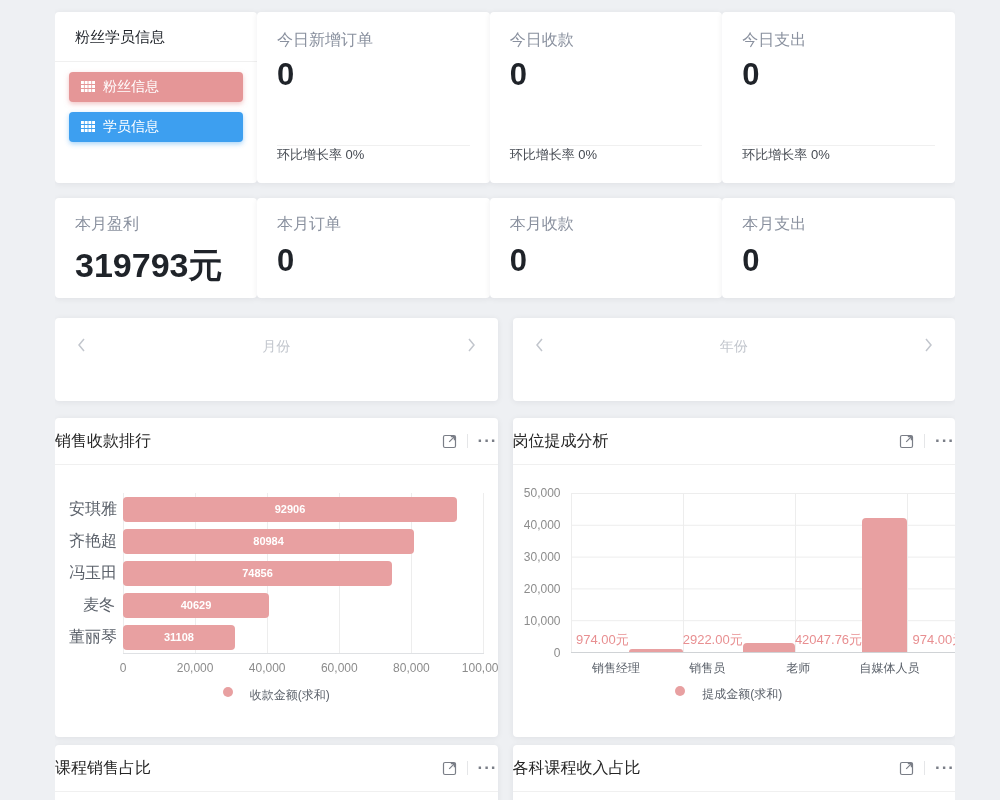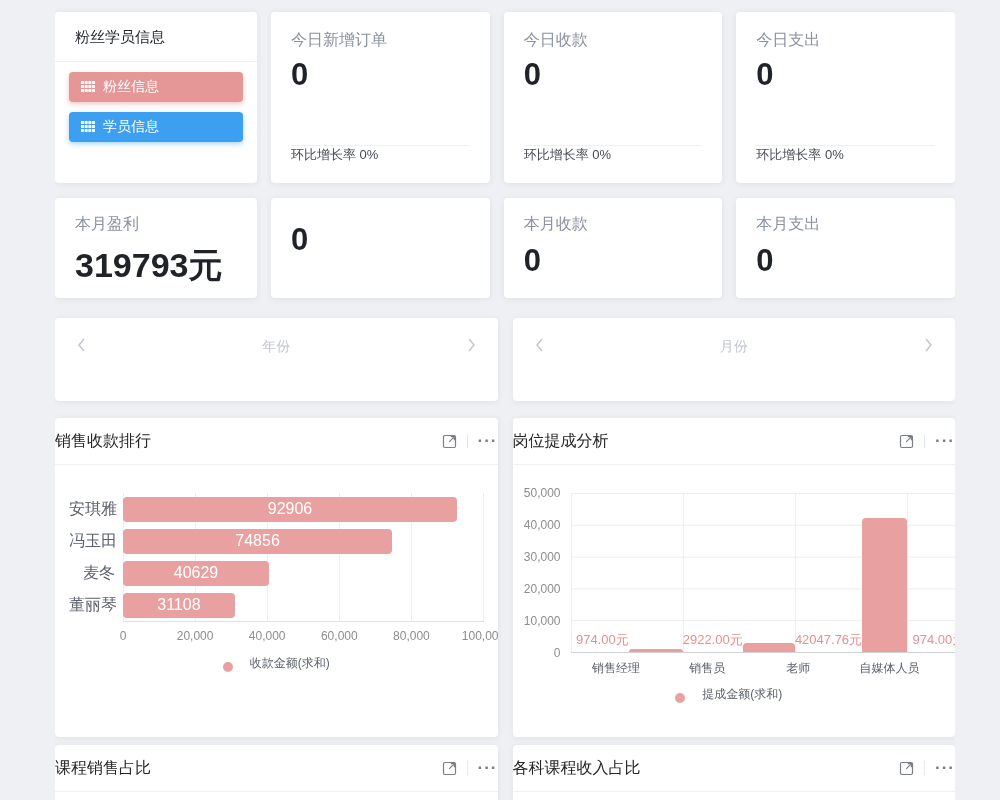--- a/index.html
+++ b/index.html
@@ -1,19 +1,19 @@
 <!DOCTYPE html>
 <html><head>
 <meta charset="utf-8">
 <style>
   *{box-sizing:border-box;margin:0;padding:0}
   html,body{width:1000px;height:800px;overflow:hidden;background:#eef0f3;
     font-family:"Liberation Sans","DejaVu Sans",sans-serif}
   .page{width:900px;height:800px;margin-left:55px;padding-top:12px;overflow:hidden}
-  .grid4{display:grid;grid-template-columns:202px 1fr 1fr 1fr;gap:14px}
+  .grid4{display:grid;grid-template-columns:202px 1fr 1fr 1fr;}
   .grid2{display:grid;grid-template-columns:1fr 1fr;gap:15px}
   .card{background:#fff;border-radius:4px;box-shadow:0 1px 6px rgba(31,35,41,.07)}
 
   
   .info-card{height:171px}
   .info-title{padding:16px 20px 14px;font-size:15px;font-weight:500;color:#1f2329;border-bottom:1px solid #f0f0f0}
   .info-body{padding:10px 14px}
   .btn{display:flex;align-items:center;gap:8px;height:30px;border-radius:4px;color:#fff;
     font-size:14px;padding:0 12px;margin-bottom:10px;cursor:pointer}
   .btn-pink{background:#e59697;box-shadow:0 2px 5px rgba(229,150,151,.55)}
@@ -48,27 +48,27 @@
   .expand-btn{cursor:pointer;line-height:0}
 
   
   .hchart{padding:28px 14px 0}
   .hrow{display:flex;align-items:center;height:32px}
   .hname{width:46px;text-align:right;font-size:16px;color:#5c626b;flex:none;white-space:nowrap}
   .htrack{flex:1;margin-left:8px;height:32px;display:flex;align-items:center;position:relative;
     background:linear-gradient(to right,#ededed 1px,transparent 1px) 0 0/20% 100%;
     border-right:1px solid #ededed}
   .hbarEl{height:25px;background:#e8a0a1;border-radius:4px;display:flex;align-items:center;justify-content:center}
-  .hval{color:#fff;font-size:16px;font-weight:400;white-space:nowrap}
+  .hval{color:#fff;font-size:11px;font-weight:700;white-space:nowrap}
   .haxisline{margin-left:54px;border-top:1px solid #dfe1e4}
   .hticks{margin-left:54px;position:relative;height:24px}
   .htick{position:absolute;top:7px;transform:translateX(-50%);font-size:12px;color:#8c8c8c;white-space:nowrap}
 
   
-  .legend{display:flex;align-items:flex-end;justify-content:center;gap:17px;margin-top:9px;cursor:pointer}
+  .legend{display:flex;align-items:flex-start;justify-content:center;gap:17px;margin-top:9px;cursor:pointer}
   .legend-dot{width:10px;height:10px;border-radius:50%;background:#e8a0a1}
   .legend-text{font-size:12px;color:#5c626b}
 
   
   .vchart{padding:28px 10px 0 0}
   .vwrap{display:flex}
   .vyaxis{width:58px;height:160px;position:relative;flex:none}
   .vytick{position:absolute;right:10px;transform:translateY(-50%);font-size:12px;color:#8c8c8c;white-space:nowrap}
   .vplot{flex:1;height:160px;display:flex;align-items:flex-end;
     background:linear-gradient(to right,#ededed 1px,transparent 1px) 0 0/25% 100%,
@@ -150,59 +150,60 @@
       <div class="stat-foot">环比增长率 0%</div>
     </div>
   </div>
 
   <div class="grid4 row2">
     <div class="card stat2">
       <div class="stat-label">本月盈利</div>
       <div class="stat-value big-money">319793元</div>
     </div>
     <div class="card stat2">
+      <div class="stat-label">本月订单</div>
       <div class="stat-value">0</div>
     </div>
     <div class="card stat2">
       <div class="stat-label">本月收款</div>
       <div class="stat-value">0</div>
     </div>
     <div class="card stat2">
       <div class="stat-label">本月支出</div>
       <div class="stat-value">0</div>
     </div>
   </div>
 
   <div class="grid2 row3">
+    <div class="card carousel">
+      <span class="car-arrow">
+        <svg width="9" height="14" viewBox="0 0 9 14" fill="none" stroke="#c2c6cd" stroke-width="1.5">
+            <path d="M7 1 L2 7 L7 13"></path>
+          </svg>
+      </span>
+      <span class="car-label">月份</span>
+      <span class="car-arrow">
+        <svg width="9" height="14" viewBox="0 0 9 14" fill="none" stroke="#c2c6cd" stroke-width="1.5">
+            <path d="M2 1 L7 7 L2 13"></path>
+          </svg>
+      </span>
+    </div>
     <div class="card carousel">
       <span class="car-arrow">
         <svg width="9" height="14" viewBox="0 0 9 14" fill="none" stroke="#c2c6cd" stroke-width="1.5">
             <path d="M7 1 L2 7 L7 13"></path>
           </svg>
       </span>
       <span class="car-label">年份</span>
       <span class="car-arrow">
         <svg width="9" height="14" viewBox="0 0 9 14" fill="none" stroke="#c2c6cd" stroke-width="1.5">
             <path d="M2 1 L7 7 L2 13"></path>
           </svg>
       </span>
     </div>
-    <div class="card carousel">
-      <span class="car-arrow">
-        <svg width="9" height="14" viewBox="0 0 9 14" fill="none" stroke="#c2c6cd" stroke-width="1.5">
-            <path d="M7 1 L2 7 L7 13"></path>
-          </svg>
-      </span>
-      <span class="car-label">月份</span>
-      <span class="car-arrow">
-        <svg width="9" height="14" viewBox="0 0 9 14" fill="none" stroke="#c2c6cd" stroke-width="1.5">
-            <path d="M2 1 L7 7 L2 13"></path>
-          </svg>
-      </span>
-    </div>
   </div>
 
   <div class="grid2 row4">
     <div class="card chart-card">
       <div class="card-head">
         <div class="card-title">销售收款排行</div>
         <div class="head-icons">
           <span class="expand-btn">
             <svg width="15" height="15" viewBox="0 0 15 15" fill="none" stroke="#7a7e87" stroke-width="1.2">
                 <rect x="1.5" y="1.5" width="12" height="12" rx="1.5"></rect>
@@ -213,20 +214,28 @@
           <span class="more-icon">···</span>
         </div>
       </div>
       <div class="hchart">
         <div>
             <div class="hrow">
       <div class="hname">安琪雅</div>
       <div class="htrack">
         <div class="hbarEl" style="width:92.906%">
           <span class="hval">92906</span>
+        </div>
+      </div>
+    </div>
+            <div class="hrow">
+      <div class="hname">齐艳超</div>
+      <div class="htrack">
+        <div class="hbarEl" style="width:80.984%">
+          <span class="hval">80984</span>
         </div>
       </div>
     </div>
             <div class="hrow">
       <div class="hname">冯玉田</div>
       <div class="htrack">
         <div class="hbarEl" style="width:74.856%">
           <span class="hval">74856</span>
         </div>
       </div>

